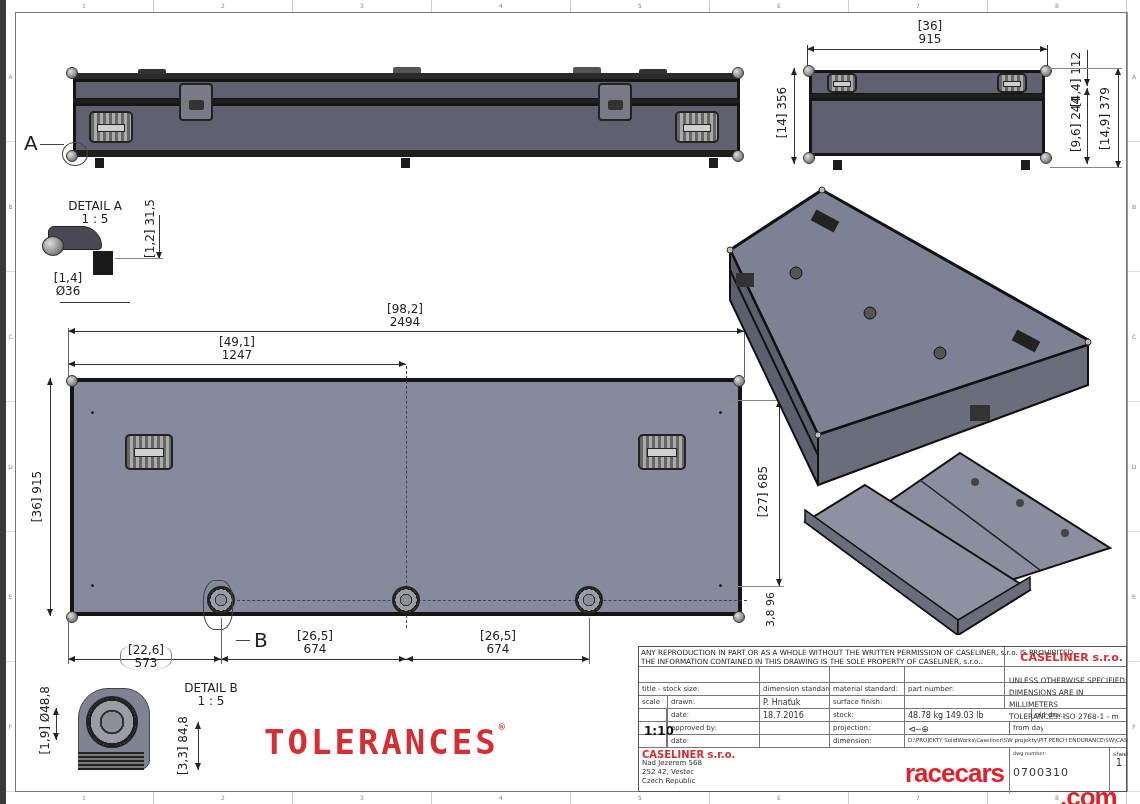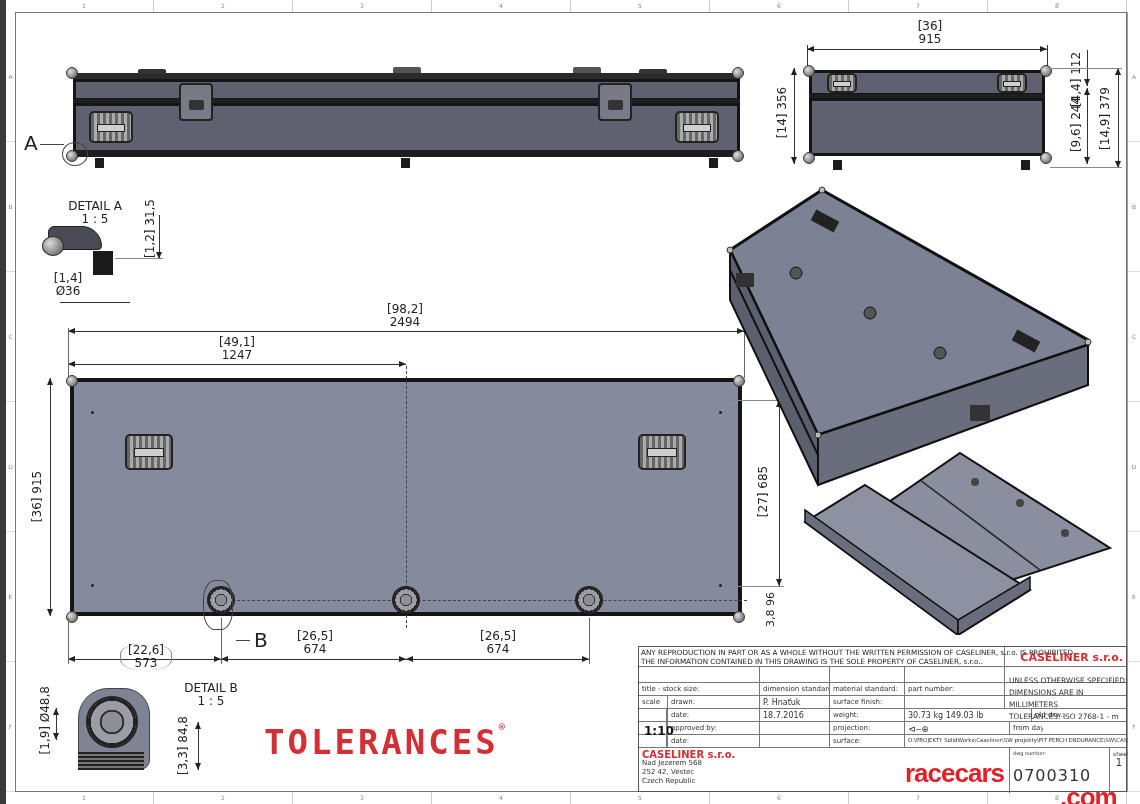--- a/index.html
+++ b/index.html
@@ -337,56 +337,56 @@
   <div class="row" style="top:49px;height:13px;">
     <div class="c" style="left:0;width:28px;border-left:0;">scale</div>
     <div class="c" style="left:28px;width:92px;">drawn:</div>
     <div class="c" style="left:120px;width:70px;font-size:8px;">P. Hnaťuk</div>
     <div class="c" style="left:190px;width:75px;">surface finish:</div>
     <div class="c" style="left:265px;width:105px;"></div>
   </div>
   <div class="row" style="top:62px;height:13px;">
     <div class="c" style="left:28px;width:92px;">date:</div>
     <div class="c" style="left:120px;width:70px;font-size:8px;">18.7.2016</div>
-    <div class="c" style="left:190px;width:75px;">weight:</div>
-    <div class="c" style="left:265px;width:105px;font-size:8px;">30.73 kg   149.03 lb</div>
+    <div class="c" style="left:190px;width:75px;">stock:</div>
+    <div class="c" style="left:265px;width:105px;font-size:8px;">48.78 kg   149.03 lb</div>
     <div class="c" style="left:392px;width:34px;">old drw.:</div>
   </div>
   <div class="row" style="top:75px;height:13px;">
     <div class="c" style="left:28px;width:92px;">approved by:</div>
     <div class="c" style="left:120px;width:70px;"></div>
     <div class="c" style="left:190px;width:75px;">projection:</div>
     <div class="c" style="left:265px;width:105px;font-size:9px;">⊲‒⊕</div>
     <div class="c" style="left:370px;width:34px;">from day:</div>
   </div>
   <div class="row" style="top:88px;height:13px;">
     <div class="c" style="left:28px;width:92px;">date:</div>
     <div class="c" style="left:120px;width:70px;"></div>
-    <div class="c" style="left:190px;width:75px;">surface:</div>
+    <div class="c" style="left:190px;width:75px;">dimension:</div>
     <div class="c" style="left:265px;width:224px;font-size:5.5px;">D:\PROJEKTY SolidWorks\Caseliner\SW projekty\PIT PERCH ENDURANCE\SW\CASE pro přeprav</div>
   </div>
   <div class="abs scale" style="left:5px;top:77px;">1:10</div>
   <div class="abs" style="left:0;top:62px;width:28px;height:39px;border-right:1px solid #777;"></div>
 
   <div class="abs" style="left:365px;top:0px;width:124px;height:62px;border-left:1px solid #777;padding:28px 0 0 4px;font-size:7.4px;line-height:12px;color:#333;">
     <div>UNLESS OTHERWISE SPECIFIED:</div>
     <div>DIMENSIONS ARE IN MILLIMETERS</div>
     <div>TOLERANCES:  ISO 2768-1 - m</div>
   </div>
 
   <div class="row" style="top:101px;height:45px;border-bottom:0;">
     <div class="c" style="left:0;width:120px;border-left:0;line-height:9px;">
       <div class="co-name">CASELINER s.r.o.</div>
       <div>Nad Jezerem 568</div>
       <div>252 42, Vestec</div>
       <div>Czech Republic</div>
     </div>
     <div class="c" style="left:370px;width:100px;font-size:5px;">
       <div>dwg number:</div>
-      <div style="font-size:16px;margin-top:10px;letter-spacing:1px;">0700310</div>
+      <div style="font-size:11px;margin-top:10px;letter-spacing:1px;">0700310</div>
     </div>
     <div class="c" style="left:470px;width:19px;font-size:6px;text-align:center;">
       <div>sheet</div>
       <div style="font-size:10px;">1</div>
     </div>
   </div>
 </div>
 
 <div class="watermark" style="left:905px;top:758px;">racecars</div>
 <div class="watermark" style="left:1060px;top:758px;margin-top:24px;">.com</div>

